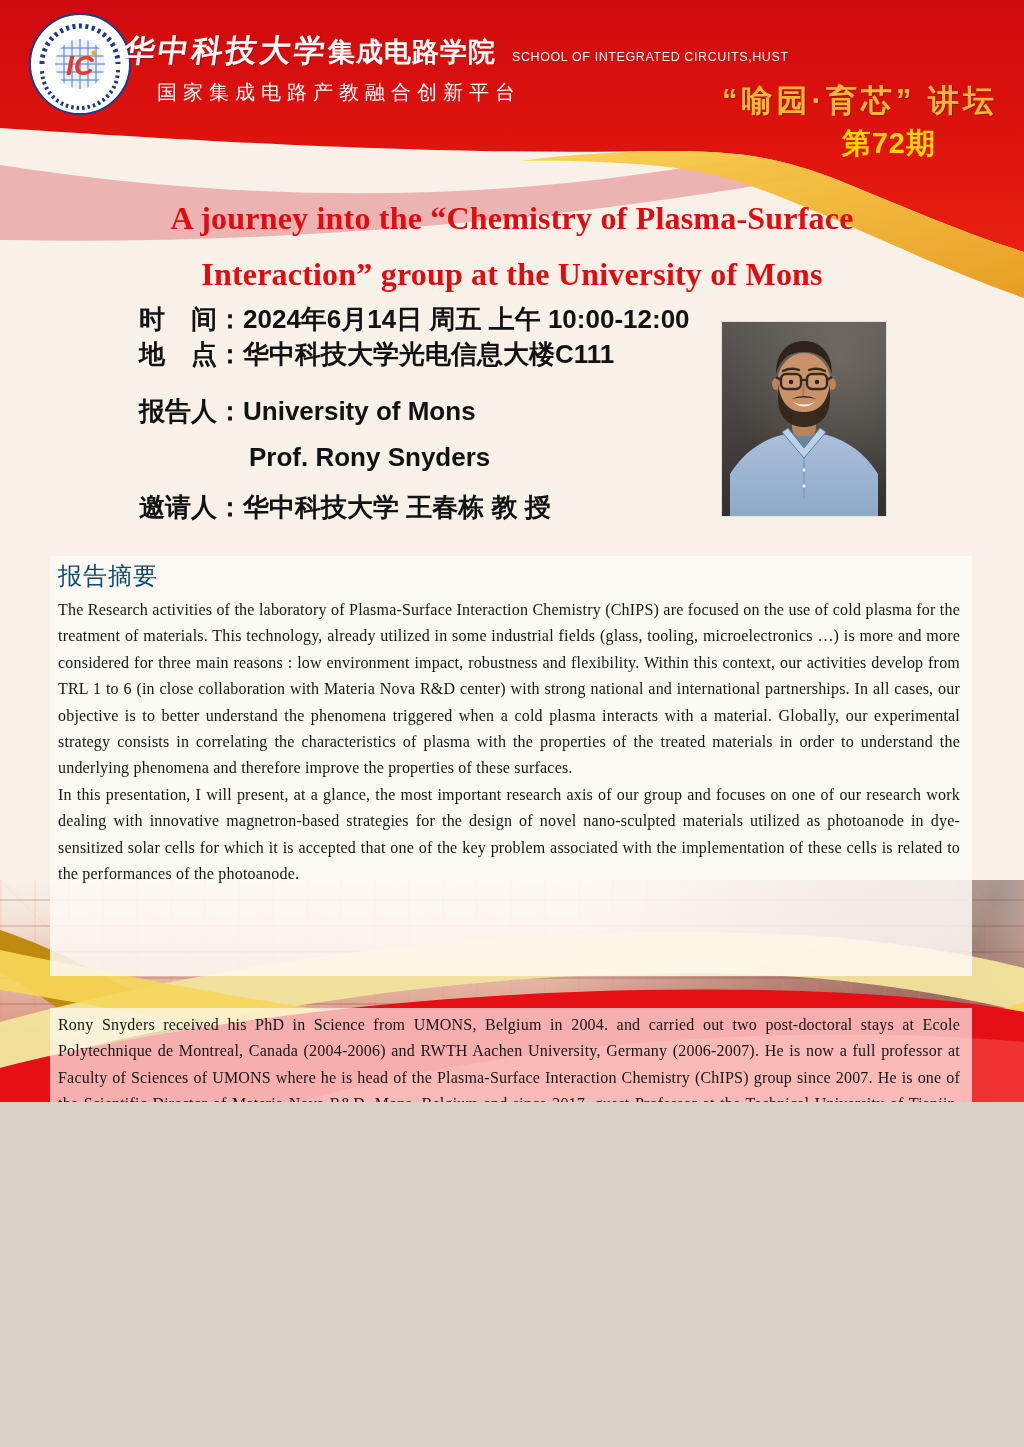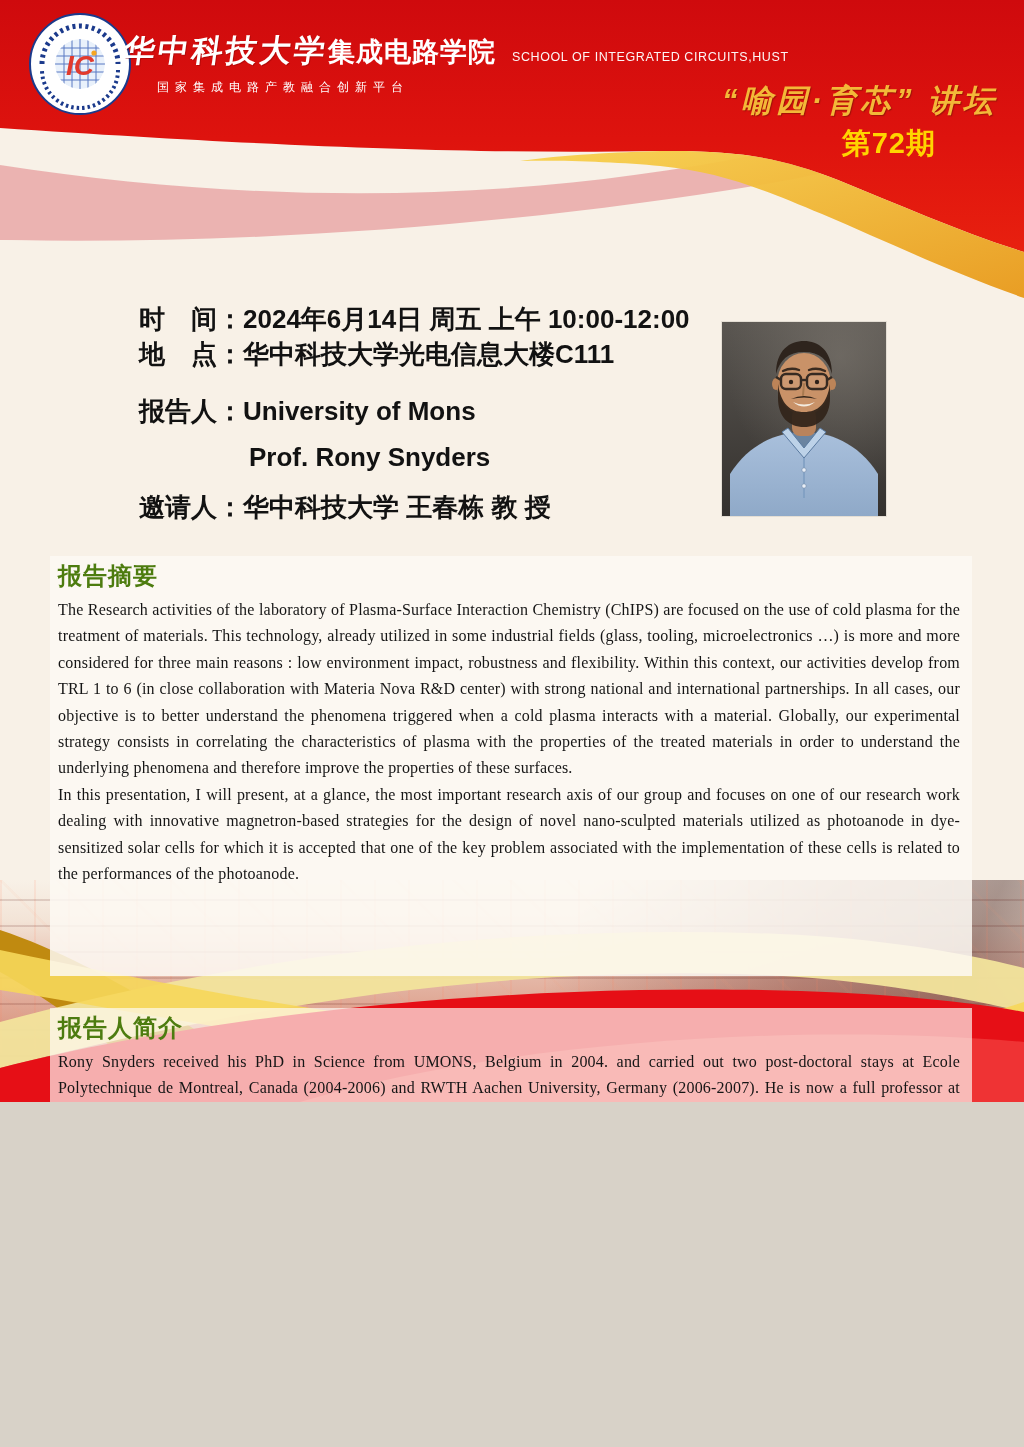--- a/index.html
+++ b/index.html
@@ -14,24 +14,24 @@
   .header-content{position:absolute;top:0;left:0;width:100%;height:200px;z-index:3;}
   .logo{position:absolute;left:28px;top:12px;width:104px;height:104px;}
   .brand{position:absolute;left:124px;top:30px;color:#fff;white-space:nowrap;}
   .brand-row1{display:flex;align-items:baseline;}
   .brand-calligraphy{
     font-size:31px;font-weight:700;transform:skewX(-8deg);
     letter-spacing:3px;text-shadow:1px 1px 0 rgba(120,0,0,.35);
   }
   .brand-school{font-size:27px;font-weight:900;letter-spacing:1px;}
   .brand-en{font-size:12.5px;font-weight:400;margin-left:16px;letter-spacing:.6px;opacity:.96;}
-  .brand-platform{margin-top:7px;font-size:12px;letter-spacing:6px;font-weight:500;padding-left:33px;}
+  .brand-platform{margin-top:7px;font-size:20px;letter-spacing:6px;font-weight:500;padding-left:33px;}
   .forum-title{
     position:absolute;right:26px;top:80px;z-index:3;
-    font-size:31px;font-weight:900;font-style:italic;letter-spacing:4px;
+    font-size:31px;font-weight:900;letter-spacing:4px;
     color:var(--accent-gold,#f3b838);
     text-shadow:1px 1px 1px rgba(90,20,0,.45);white-space:nowrap;
   }
   .issue-badge{
     position:absolute;right:88px;top:124px;z-index:3;
     font-size:29px;font-weight:900;color:var(--issue-yellow,#ffd400);
     letter-spacing:1px;
   }
   
   .title-block{
@@ -47,21 +47,21 @@
   .row-time{top:2px;}
   .row-location{top:37px;}
   .row-speaker{top:94px;}
   .row-speaker-name{top:142px;left:110px;}
   .row-inviter{top:190px;}
   
   .speaker-photo{position:absolute;left:722px;top:322px;width:164px;height:194px;z-index:4;
     box-shadow:0 0 0 1px rgba(0,0,0,.08);}
   
   .card{position:absolute;left:50px;width:922px;z-index:4;box-sizing:border-box;padding:4px 12px 8px 8px;}
-  .card h2{margin:0 0 5px 0;font-size:24px;font-weight:700;color:#4d7c0f;letter-spacing:1px;}
+  .card h2{margin:0 0 5px 0;font-size:24px;font-weight:400;color:#0c4a6e;letter-spacing:1px;}
   .card p{margin:0;font-family:"Liberation Serif",serif;font-size:16px;line-height:26.4px;
     text-align:justify;color:#151515;letter-spacing:.2px;}
   .abstract-card{top:556px;min-height:420px;background:rgba(253,249,243,.85);}
   .bio-card{top:1008px;min-height:394px;background:rgba(253,250,246,.68);}
   
   .circuit-bg{
     position:absolute;left:0;top:880px;width:1024px;height:567px;z-index:0;
     background:
       linear-gradient(115deg, transparent 46%, rgba(70,6,4,.30) 66%, rgba(40,3,2,.38) 78%, transparent 92%),
       radial-gradient(260px 180px at 3% 62%, rgba(255,96,48,.45), transparent 70%),
@@ -142,20 +142,24 @@
         <span class="brand-school">集成电路学院</span>
         <span class="brand-en">SCHOOL OF INTEGRATED CIRCUITS,HUST</span>
       </div>
       <div class="brand-platform">国家集成电路产教融合创新平台</div>
     </div>
 
     <div class="forum-title">“喻园·育芯” 讲坛</div>
     <div class="issue-badge">第72期</div>
   </div>
 
+  <div class="title-block">
+    <div>A journey into the “Chemistry of Plasma-Surface</div>
+    <div>Interaction” group at the University of Mons</div>
+  </div>
 
   <div class="info-block">
     <div class="info-row row-time">
       <span>时　间：</span><span>2024年6月14日 周五 上午 10:00-12:00</span>
     </div>
     <div class="info-row row-location">
       <span>地　点：</span><span>华中科技大学光电信息大楼C111</span>
     </div>
     <div class="info-row row-speaker">
       <span>报告人：</span><span>University of Mons</span>
@@ -231,17 +235,16 @@
 
   <svg class="bottom-waves" width="1024" height="230" viewBox="0 0 1024 230" aria-hidden="true">
     <path d="M0,58 C90,88 190,150 300,230 L180,230 C110,170 40,122 0,100 Z" fill="#c08a10"></path>
     <path d="M0,150 C260,80 520,52 780,62 C880,66 970,82 1024,96 L1024,140 C940,120 840,105 740,102 C500,96 260,130 0,196 Z" fill="#f2e49c" opacity="0.95"></path>
     <path d="M0,78 C200,120 420,162 660,172 C800,178 930,160 1024,130 L1024,172 C920,200 790,214 650,208 C430,198 200,150 0,118 Z" fill="#f6d75a" opacity="0.9"></path>
     <path d="M0,196 C180,150 420,122 640,118 C800,115 940,124 1024,140 L1024,230 L0,230 Z" fill="#e60f16"></path>
     <path d="M300,230 C500,170 800,150 1024,170 L1024,230 Z" fill="rgba(255,120,110,0.35)"></path>
   </svg>
 
   <div class="card bio-card">
-    <h2>报告人简介</h2>
     <p>Rony Snyders received his PhD in Science from UMONS, Belgium in 2004. and carried out two post-doctoral stays at Ecole Polytechnique de Montreal, Canada (2004-2006) and RWTH Aachen University, Germany (2006-2007). He is now a full professor at Faculty of Sciences of UMONS where he is head of the Plasma-Surface Interaction Chemistry (ChIPS) group since 2007. He is one of the Scientific Director of Materia Nova R&amp;D, Mons, Belgium and since 2017, guest Professor at the Technical University of Tianjin, Tianjin, China. He is past-president of the Belgian Vacuum Society (2018-2021) and members of several boards: IONICS, IVT, INISMA, Materia Nova and EUNICE University. His interests are on the utilization of low pressure plasmas for the processing of materials and for the conversion of gases with a special attention to the characterization of the plasma phase during these processes. He has been promoting 24 PhD thesis and co-authored more than 250 peer-reviewed papers (H-index: 48; overall citations: 8150). At UMONS, he has been member of the Rectoral College as advisor for interregional matters (2019-2022) and is now member of the Rectoral board as coordinator of the European University EUNICE at UMONS</p>
   </div>
 
 </div>
 
 </body></html>

